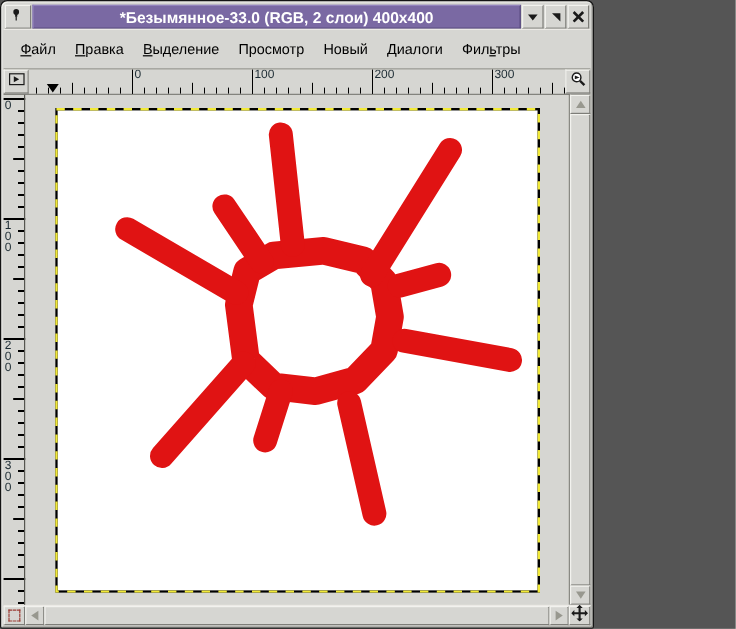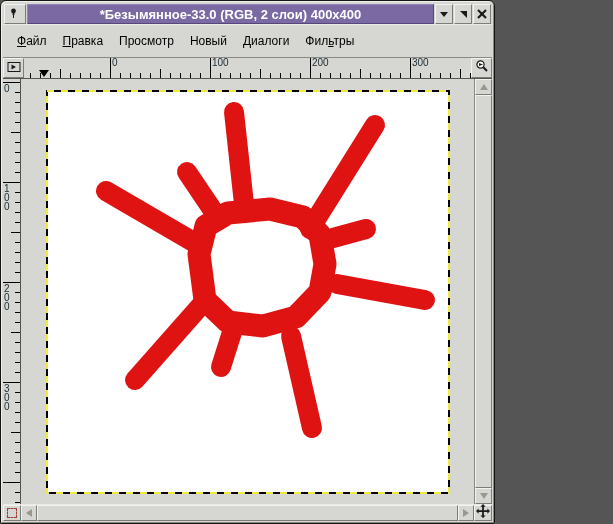--- a/index.html
+++ b/index.html
@@ -159,20 +159,21 @@
             <line x1="9" y1="1" x2="1" y2="9" stroke="#1a1a1a" stroke-width="2.2"></line>
           </svg>
         </span>
       </div>
     </div>
   </div>
 
   <div class="menubar" id="menubar">
       <div class="menu-item"><u>Ф</u>айл</div>
       <div class="menu-item"><u>П</u>равка</div>
+      <div class="menu-item"><u>В</u>ыделение</div>
       <div class="menu-item">Просмотр</div>
       <div class="menu-item">Новый</div>
       <div class="menu-item"><u>Д</u>иалоги</div>
       <div class="menu-item">Фил<u>ь</u>тры</div>
     </div>
 
   <div class="toolbar-row">
     <div class="sq-btn corner-btn">
       <span>
         <svg width="14" height="12" viewBox="0 0 14 12">

